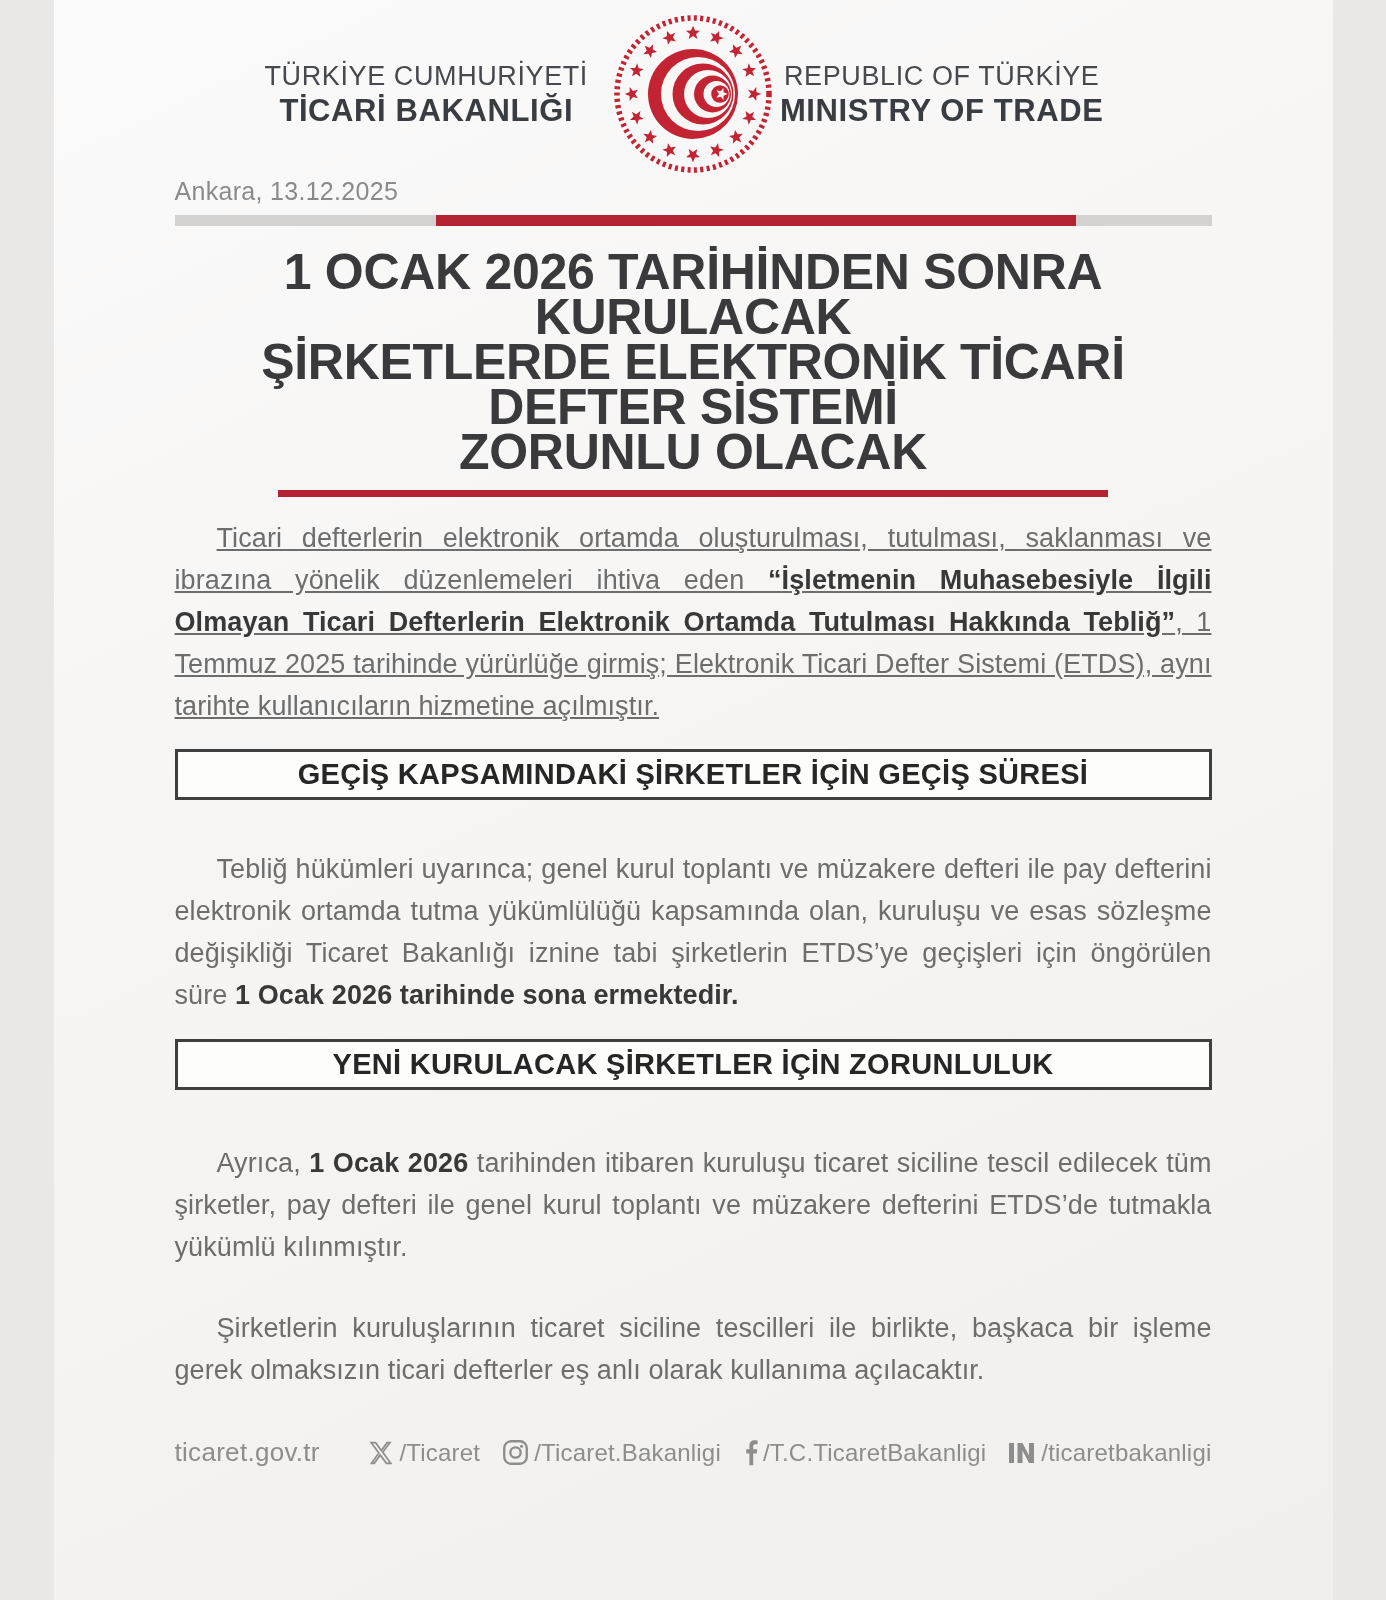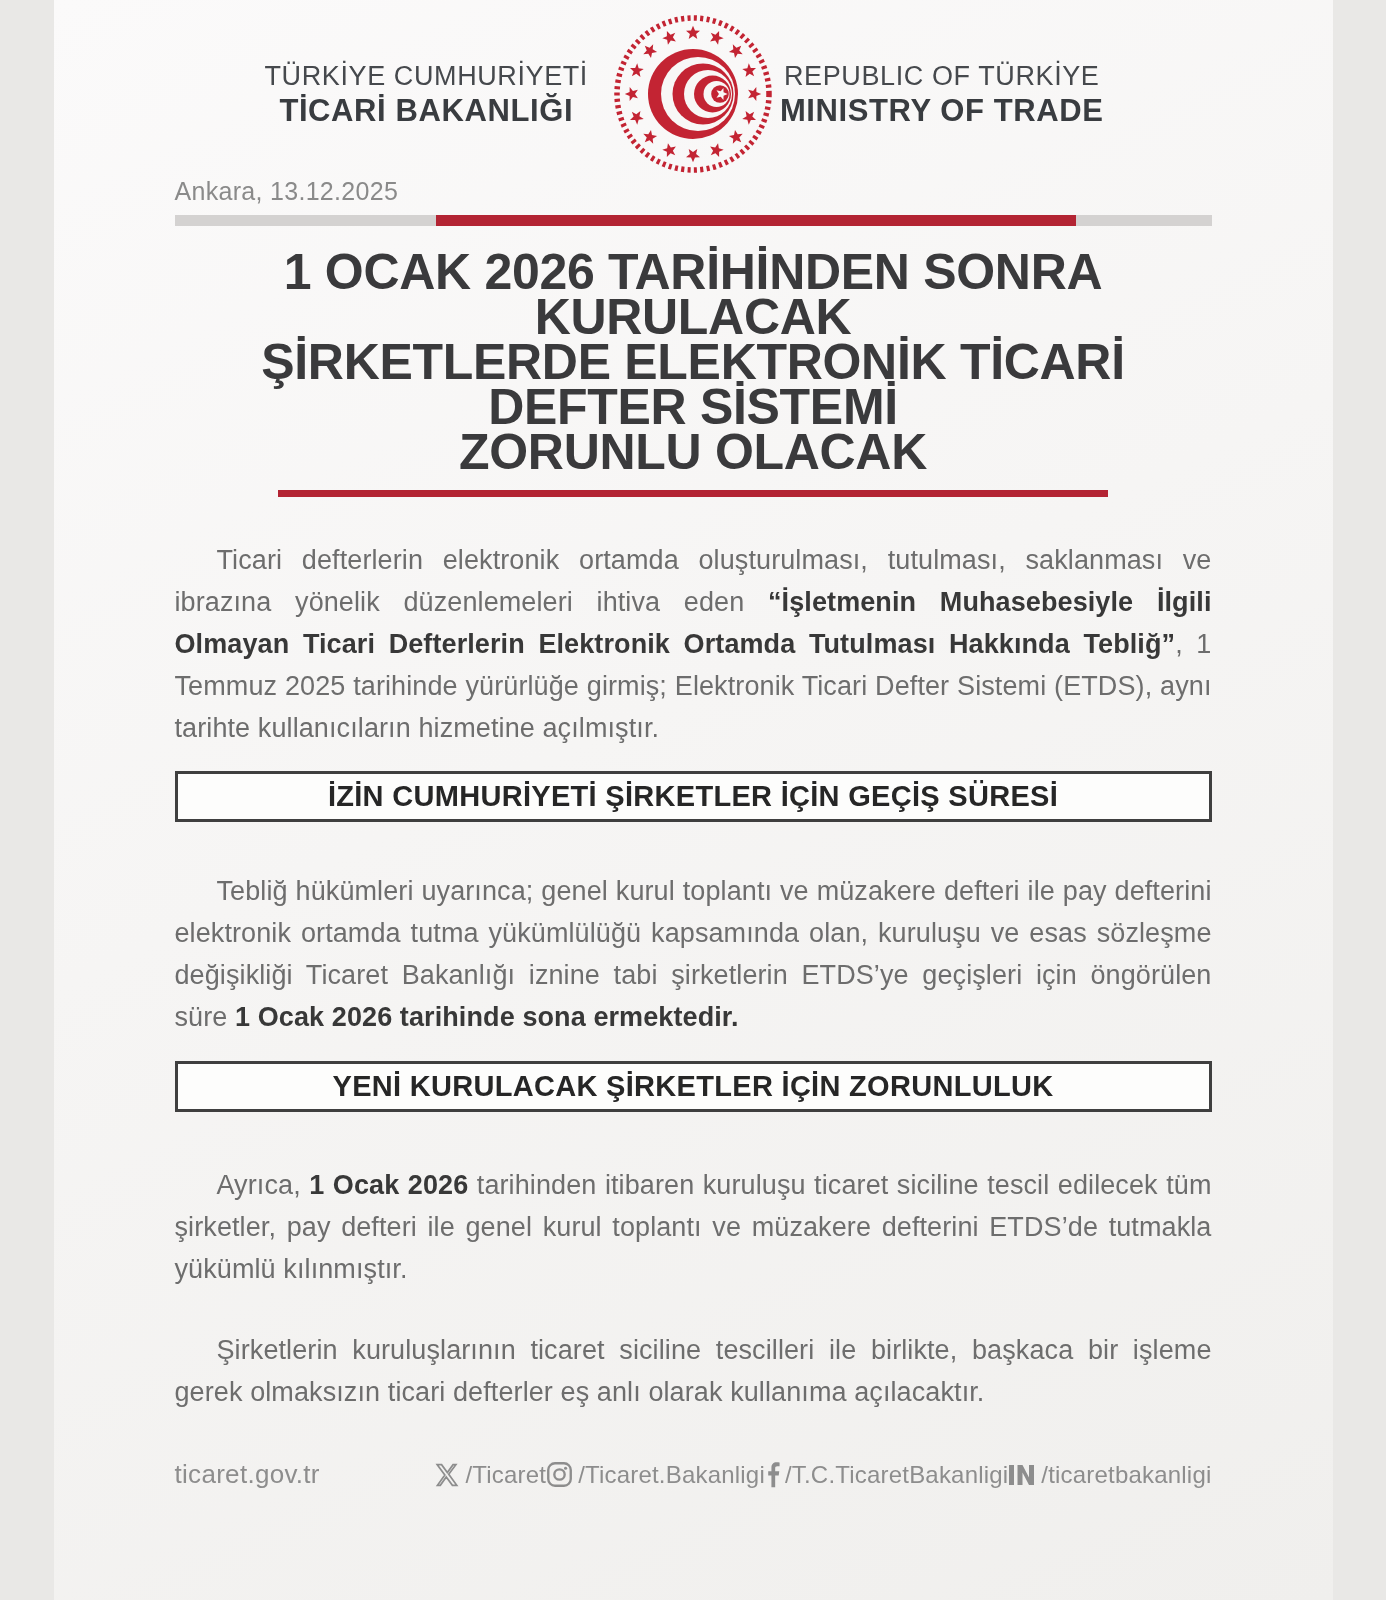--- a/index.html
+++ b/index.html
@@ -32,37 +32,37 @@
 
   
   .title { margin-top:24px; text-align:center; font-size:50px; line-height:45px;
            font-weight:700; color:#3a3a3c; letter-spacing:-0.3px; }
   .red-rule { width:830px; height:7px; background:#b32433; margin:15px auto 0; }
 
   
   .para { font-size:27px; line-height:42px; color:#6d6d6d; text-align:justify;
           text-indent:42px; letter-spacing:0.1px; }
   .para .rt-b { font-weight:700; color:#383838; }
-  .p-intro { margin-top:42px; }
+  .p-intro { margin-top:20px;text-decoration:underline; }
   .p-m48 { margin-top:48px; }
   .p-m38 { margin-top:38px; }
   .p-m52 { margin-top:52px; }
   .p-m39 { margin-top:39px; }
 
   .boxed-heading {
     margin-top:22px; border:3px solid #3f3f3f; background:#fdfdfc;
     text-align:center; font-size:29px; font-weight:700; color:#262626;
     letter-spacing:0.3px; padding:6px 10px; line-height:33px;
   }
   .bh-2 { margin-top:23px; }
 
   
   .footer { display:flex; align-items:center; margin-top:46px; }
   .site { font-size:26px; color:#8d8d8d; letter-spacing:0.3px; }
-  .social { margin-left:auto; display:flex; }
+  .social { margin-left:auto; display:flex; gap:22px; }
   .social-item { display:flex; align-items:center; gap:5px; }
   .social-item svg { display:block; }
   .handle { font-size:24px; color:#8d8d8d; letter-spacing:0.2px; }
 </style>
 </head>
 <body>
 
 <div class="page">
   <div class="content">
 
@@ -125,21 +125,21 @@
 
     <h1 class="title">
       <div>1 OCAK 2026 TARİHİNDEN SONRA KURULACAK</div>
       <div>ŞİRKETLERDE ELEKTRONİK TİCARİ DEFTER SİSTEMİ</div>
       <div>ZORUNLU OLACAK</div>
     </h1>
     <div class="red-rule"></div>
 
     <p class="para p-intro"><span>Ticari defterlerin elektronik ortamda oluşturulması, tutulması, saklanması ve ibrazına yönelik düzenlemeleri ihtiva eden </span><span class="rt-b">“İşletmenin Muhasebesiyle İlgili Olmayan Ticari Defterlerin Elektronik Ortamda Tutulması Hakkında Tebliğ”</span><span>, 1 Temmuz 2025 tarihinde yürürlüğe girmiş; Elektronik Ticari Defter Sistemi (ETDS), aynı tarihte kullanıcıların hizmetine açılmıştır.</span></p>
 
-    <div class="boxed-heading">İZİN CUMHURİYETİ ŞİRKETLER İÇİN GEÇİŞ SÜRESİ</div>
+    <div class="boxed-heading">GEÇİŞ KAPSAMINDAKİ ŞİRKETLER İÇİN GEÇİŞ SÜRESİ</div>
     <p class="para p-m48"><span>Tebliğ hükümleri uyarınca; genel kurul toplantı ve müzakere defteri ile pay defterini elektronik ortamda tutma yükümlülüğü kapsamında olan, kuruluşu ve esas sözleşme değişikliği Ticaret Bakanlığı iznine tabi şirketlerin ETDS’ye geçişleri için öngörülen süre </span><span class="rt-b">1 Ocak 2026 tarihinde sona ermektedir.</span></p>
 
     <div class="boxed-heading bh-2">YENİ KURULACAK ŞİRKETLER İÇİN ZORUNLULUK</div>
     <p class="para p-m52"><span>Ayrıca, </span><span class="rt-b">1 Ocak 2026</span><span> tarihinden itibaren kuruluşu ticaret siciline tescil edilecek tüm şirketler, pay defteri ile genel kurul toplantı ve müzakere defterini ETDS’de tutmakla yükümlü kılınmıştır.</span></p>
     <p class="para p-m39"><span>Şirketlerin kuruluşlarının ticaret siciline tescilleri ile birlikte, başkaca bir işleme gerek olmaksızın ticari defterler eş anlı olarak kullanıma açılacaktır.</span></p>
 
     <div class="footer">
       <div class="site">ticaret.gov.tr</div>
       <div class="social">
 

